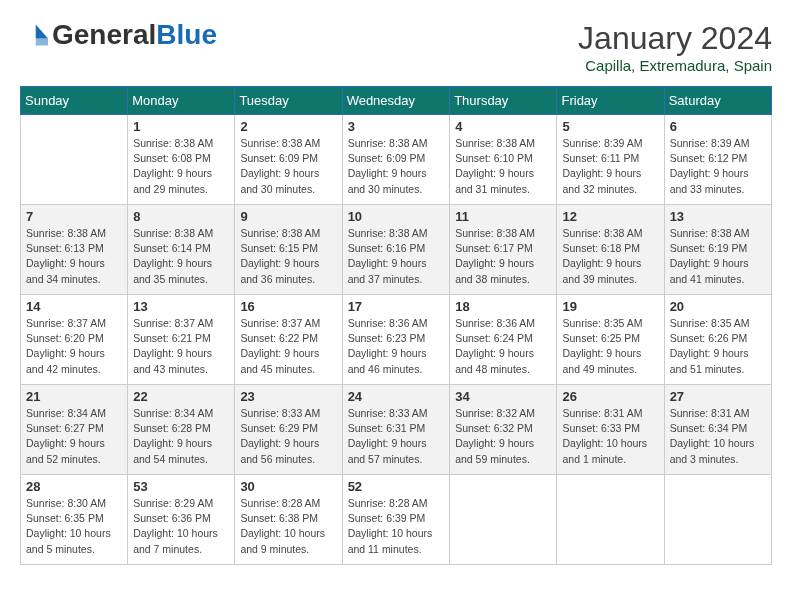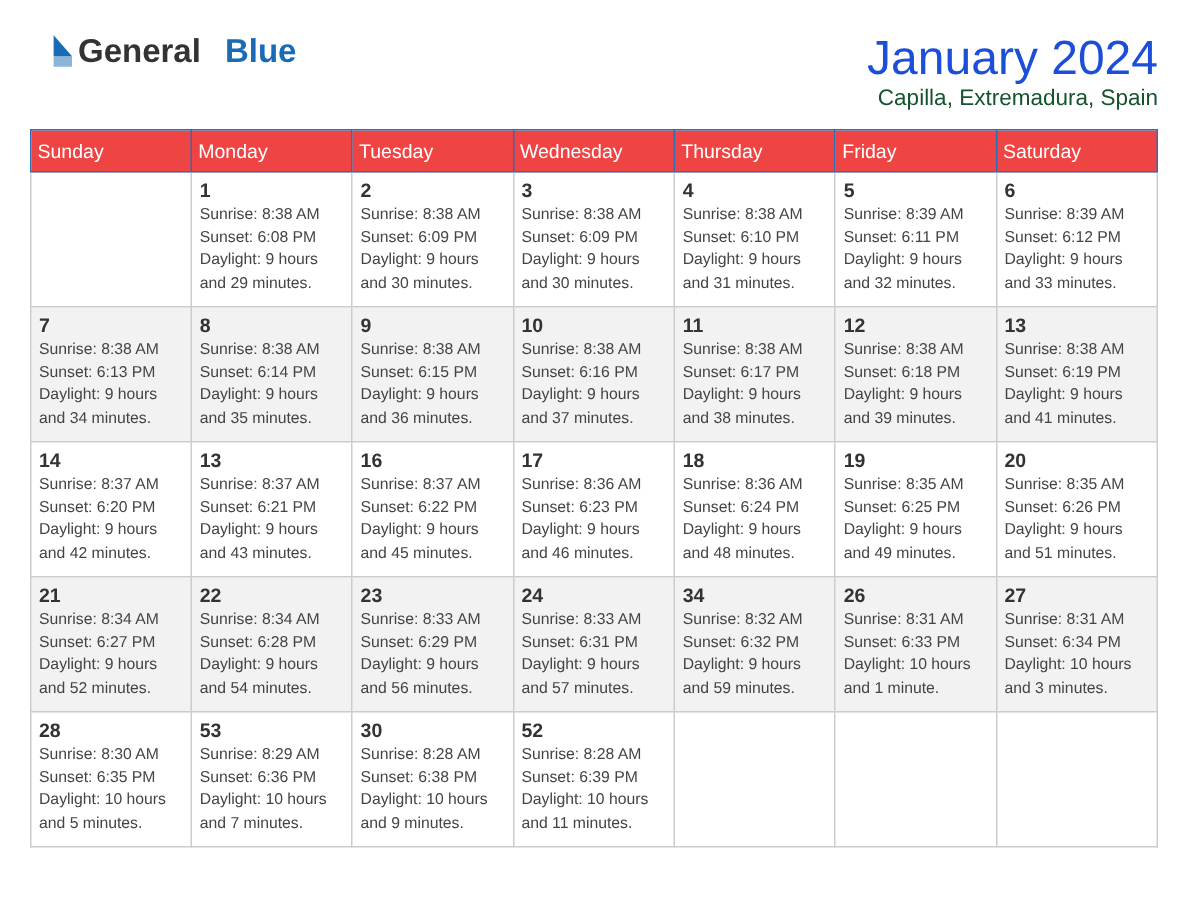--- a/index.html
+++ b/index.html
@@ -15,50 +15,50 @@
       justify-content: space-between;
       align-items: flex-start;
       margin-bottom: 12px;
     }
     .logo {
       display: flex;
       align-items: center;
       gap: 4px;
     }
     .logo-text {
-      font-size: 22px;
+      font-size: 28px;
       font-weight: bold;
       line-height: 1.1;
     }
     .logo-general { color: #333; }
-    .logo-blue { color: #1a6bb5; margin-left: 16px; }
+    .logo-blue { color: #1a6bb5; }
     .logo-icon {
       width: 28px;
       height: 28px;
     }
     .title-block {
       text-align: right;
     }
     .cal-title {
       font-size: 32px;
-      color: #1d4ed8;
+      color: #404040;
       font-weight: normal;
       margin-left: 40px;
     }
     .cal-subtitle {
       font-size: 15px;
       color: #14532d;
     }
     table {
       width: 100%;
       border-collapse: collapse;
       font-size: 11px;
     }
     thead tr th {
-      background-color: #ef4444;
+      background-color: #0f766e;
       color: #fff;
       padding: 6px 4px;
       text-align: left;
       font-size: 13px;
       font-weight: normal;
       border: 1px solid #2d6db5;
     }
     tbody tr td {
       border: 1px solid #ccc;
       vertical-align: top;

